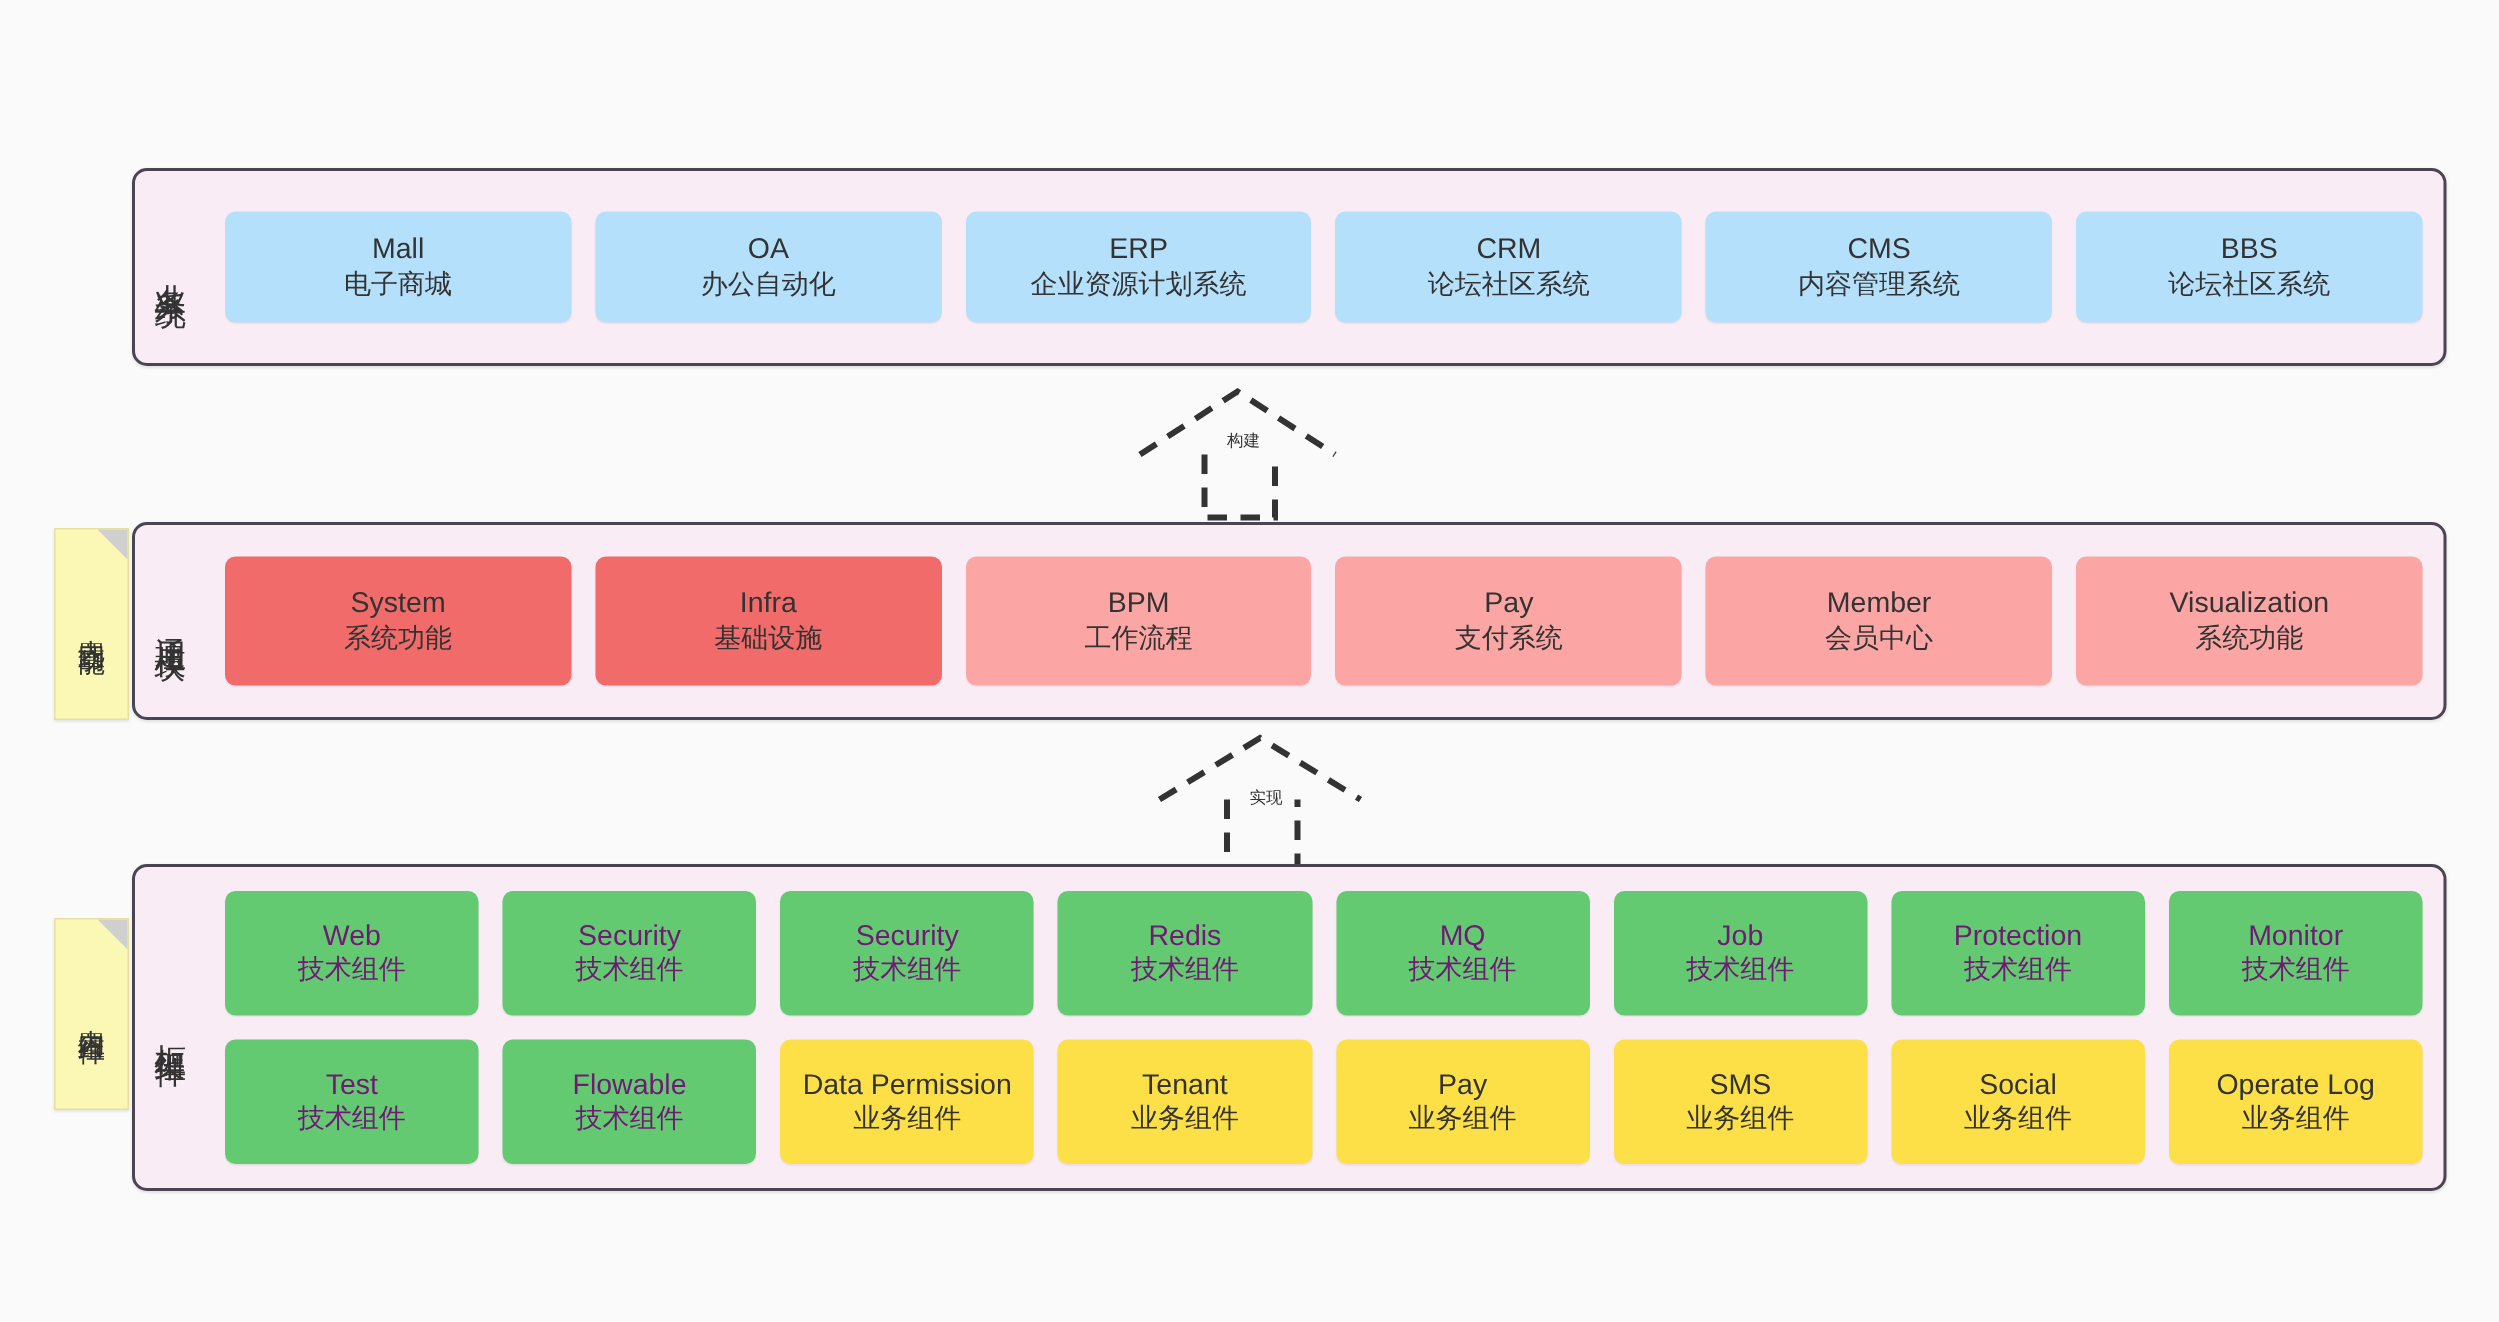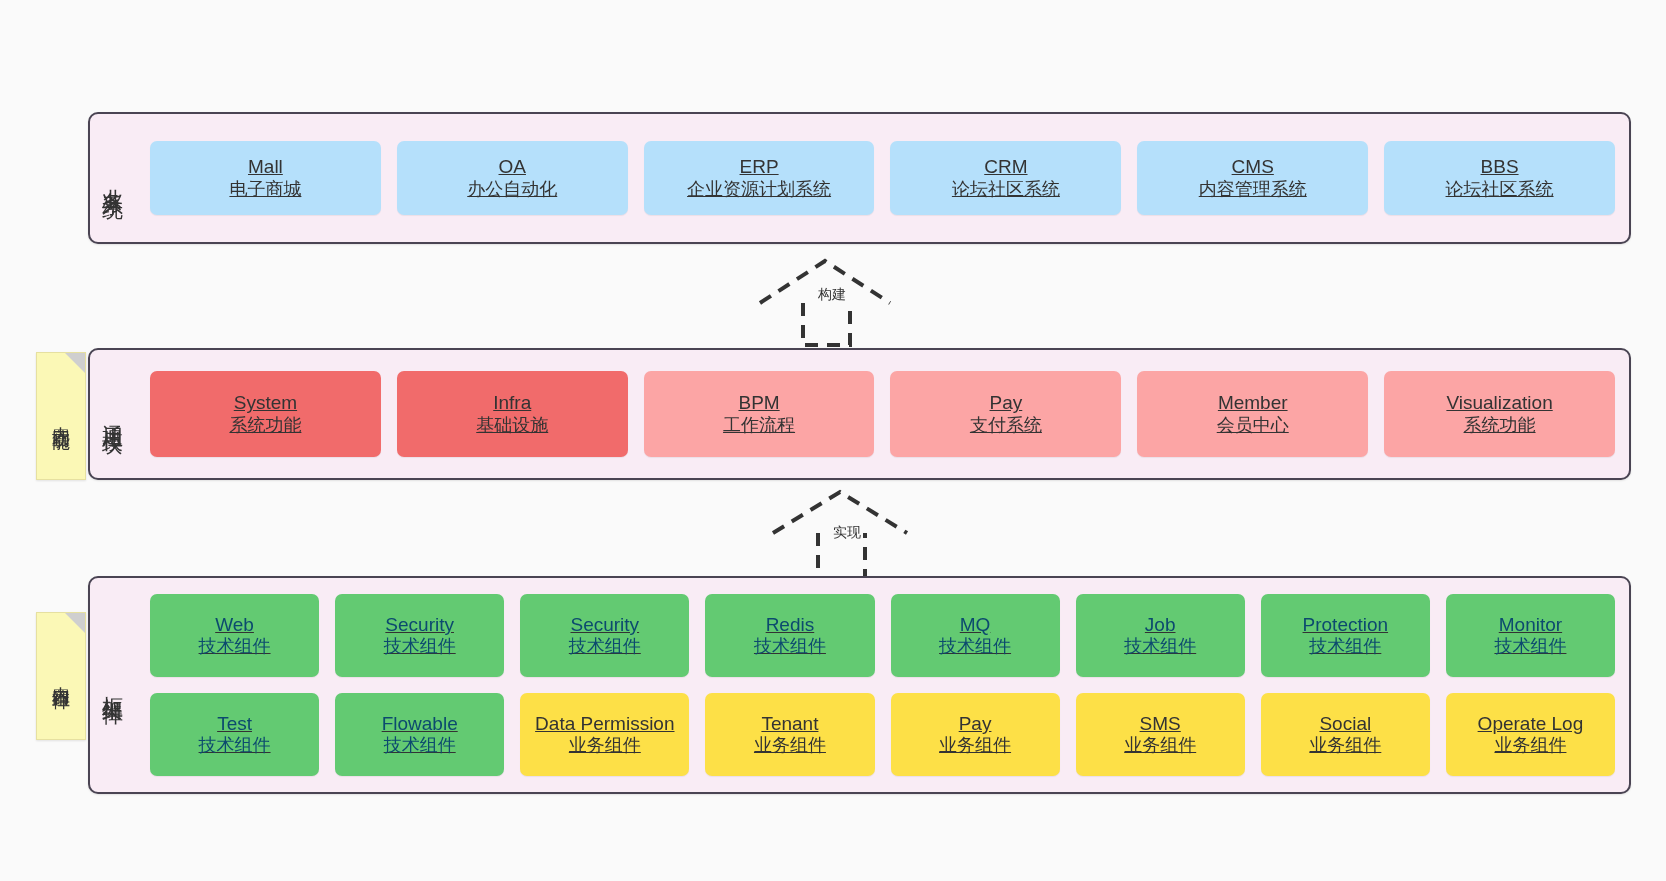--- a/index.html
+++ b/index.html
@@ -50,21 +50,20 @@
     flex: 1 1 auto;
     display: flex;
     flex-direction: column;
     justify-content: center;
     gap: 16px;
     padding: 0 14px;
   }
   .row {
     display: flex;
     gap: 16px;
-    text-decoration: underline;
   }
   .card {
     flex: 1 1 0;
     box-sizing: border-box;
     border-radius: 7px;
     display: flex;
     flex-direction: column;
     align-items: center;
     justify-content: center;
     text-align: center;
@@ -81,21 +80,21 @@
 
   
   #layer-common { left: 88px; top: 348px; width: 1543px; height: 132px; }
   #layer-common .card { height: 86px; }
   .card.red       { background: #f16b6b; color: #333333; }
   .card.pink      { background: #fca5a5; color: #333333; }
 
   
   #layer-framework { left: 88px; top: 576px; width: 1543px; height: 218px; }
   #layer-framework .card { height: 83px; }
-  .card.green      { background: #63ca72; color: #0c4a6e; }
+  .card.green      { background: #63ca72; color: #701a75; }
   .card.lightgreen { background: #fde047; color: #333333; }
 
   
   .sticky {
     position: absolute;
     box-sizing: border-box;
     background: #fbf8b6;
     border: 1px solid #e6e0a0;
     display: flex;
     align-items: center;
@@ -124,21 +123,21 @@
   .arrow {
     position: absolute;
     width: 200px;
     height: 100px;
   }
   #arrow-build  { left: 740px; top: 255px; }
   #arrow-impl   { left: 755px; top: 488px; }
   .arrow svg { display: block; overflow: visible; }
   .arrow-label {
     position: absolute;
-    font-size: 14px;
+    font-size: 11px;
     color: #333333;
     background: transparent;
     white-space: nowrap;
   }
   #arrow-build .arrow-label  { left: 78px; top: 31px; }
   #arrow-impl  .arrow-label  { left: 78px; top: 36px; }
 </style>
 </head>
 <body>
 

